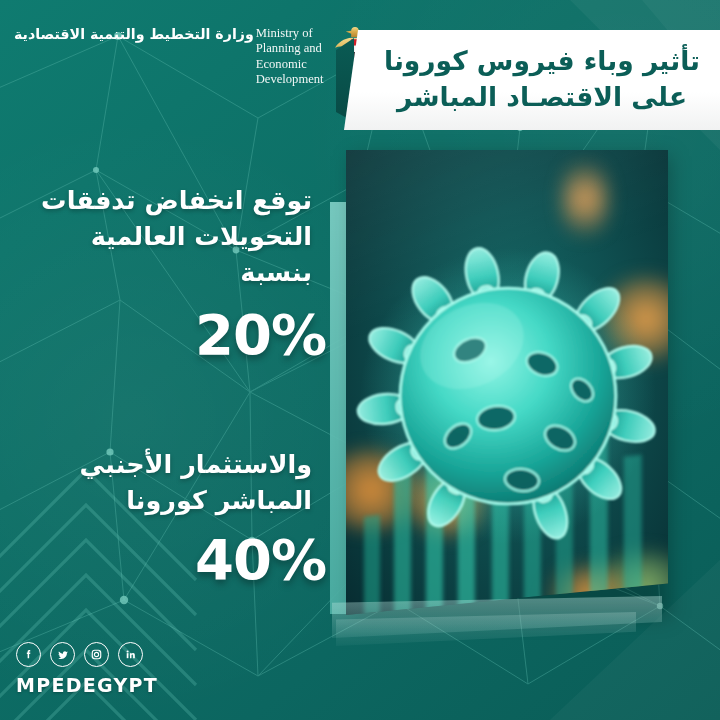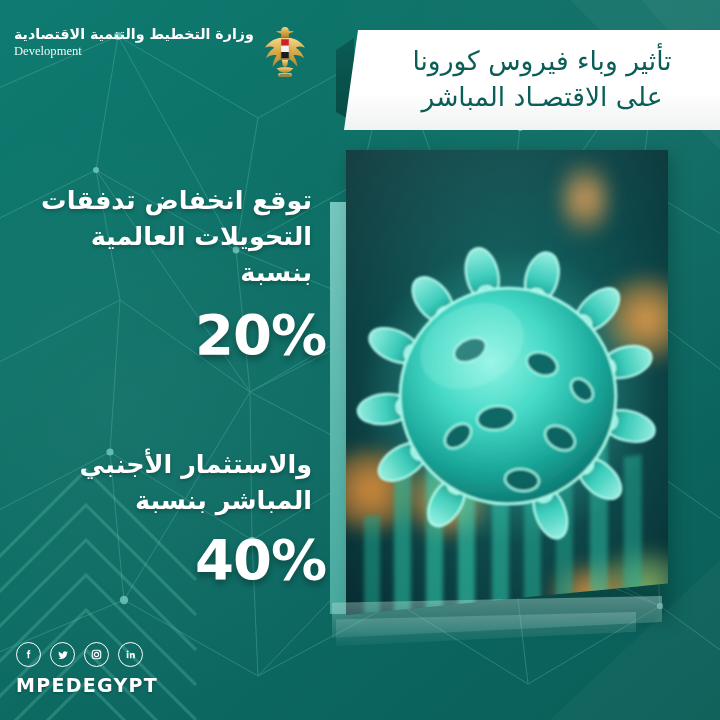--- a/index.html
+++ b/index.html
@@ -17,21 +17,21 @@
   .bg-layer{position:absolute;inset:0;pointer-events:none;}
   .net{position:absolute;inset:0;}
   .chev{position:absolute;left:-34px;bottom:-10px;width:300px;height:300px;opacity:.5;}
   .corner-tri{position:absolute;}
 
   
   .logo-block{
     position:absolute;left:14px;top:24px;width:268px;height:72px;
     display:flex;align-items:flex-start;gap:8px;
   }
-  .logo-text{flex:1;display:flex;flex-direction:column;gap:2px;padding-top:2px;}
+  .logo-text{flex:1;display:flex;flex-direction:row;gap:2px;padding-top:2px;}
   .logo-ar{
     direction:rtl;text-align:right;color:#ffffff;font-size:14.2px;font-weight:700;
     letter-spacing:.1px;line-height:1.15;white-space:nowrap;
   }
   .logo-en{
     color:#f2f7f6;font-family:"Liberation Serif","DejaVu Serif",serif;
     font-size:12.6px;line-height:1.22;text-align:left;max-width:212px;
   }
   .emblem{width:46px;height:62px;flex:0 0 46px;margin-top:-2px;}
 
@@ -44,21 +44,21 @@
     display:flex;flex-direction:column;align-items:center;justify-content:center;
     gap:2px;padding:4px 16px 6px 22px;
   }
   .ribbon-fold{
     position:absolute;left:336px;top:38px;width:18px;height:84px;
     background:linear-gradient(180deg,#0a5b54,#084a45);
     clip-path:polygon(0 12px,100% 0,100% 100%,0 88%);
     box-shadow:-1px 2px 5px rgba(0,0,0,.28);
   }
   .ribbon-line{
-    direction:rtl;color:#0b5e57;font-weight:400;white-space:nowrap;
+    direction:rtl;color:#0b5e57;font-weight:700;white-space:nowrap;
     font-size:26.5px;line-height:1.28;letter-spacing:0px;
   }
 
   
   .copy{position:absolute;left:10px;width:316px;direction:rtl;text-align:right;color:#fff;}
   .copy-1{top:182px;}
   .copy-2{top:446px;}
   .stmt{
     font-size:25.5px;font-weight:700;line-height:1.42;
     text-shadow:0 2px 4px rgba(0,0,0,.26);padding:0 14px;
@@ -183,20 +183,21 @@
 
     <svg class="corner-tri" style="right:0;bottom:0;width:230px;height:190px;" viewBox="0 0 230 190">
       <polygon points="230,190 230,30 60,190" fill="#ffffff" opacity="0.035"></polygon>
     </svg>
   </div>
 
   <div class="logo-block">
     <div class="logo-text">
       <div class="logo-ar">وزارة التخطيط والتنمية الاقتصادية</div>
       <div class="logo-en">
+        <div>Ministry of Planning and Economic</div>
         <div>Development</div>
       </div>
     </div>
     <svg class="emblem" viewBox="0 0 60 80">
       <defs>
         <linearGradient id="gld" x1="0" y1="0" x2="0" y2="1">
           <stop offset="0%" stop-color="#f4d98c"></stop>
           <stop offset="45%" stop-color="#d9ad4c"></stop>
           <stop offset="100%" stop-color="#b8862f"></stop>
         </linearGradient>
@@ -220,21 +221,21 @@
     <div class="ribbon-line">تأثير وباء فيروس كورونا</div>
     <div class="ribbon-line">على الاقتصـاد المباشر</div>
   </div>
 
   <div class="copy copy-1">
     <div class="stmt">توقع انخفاض تدفقات التحويلات العالمية بنسبة</div>
     <div class="pct">20%</div>
   </div>
 
   <div class="copy copy-2">
-    <div class="stmt">والاستثمار الأجنبي المباشر بنسبة</div>
+    <div class="stmt">والاستثمار الأجنبي المباشر كورونا</div>
     <div class="pct">40%</div>
   </div>
 
   <div class="mint-bar"></div>
   <div class="photo-shadow"></div>
 
   <div class="photo">
     <div class="photo-inner">
       <div class="photo-base"></div>
 

